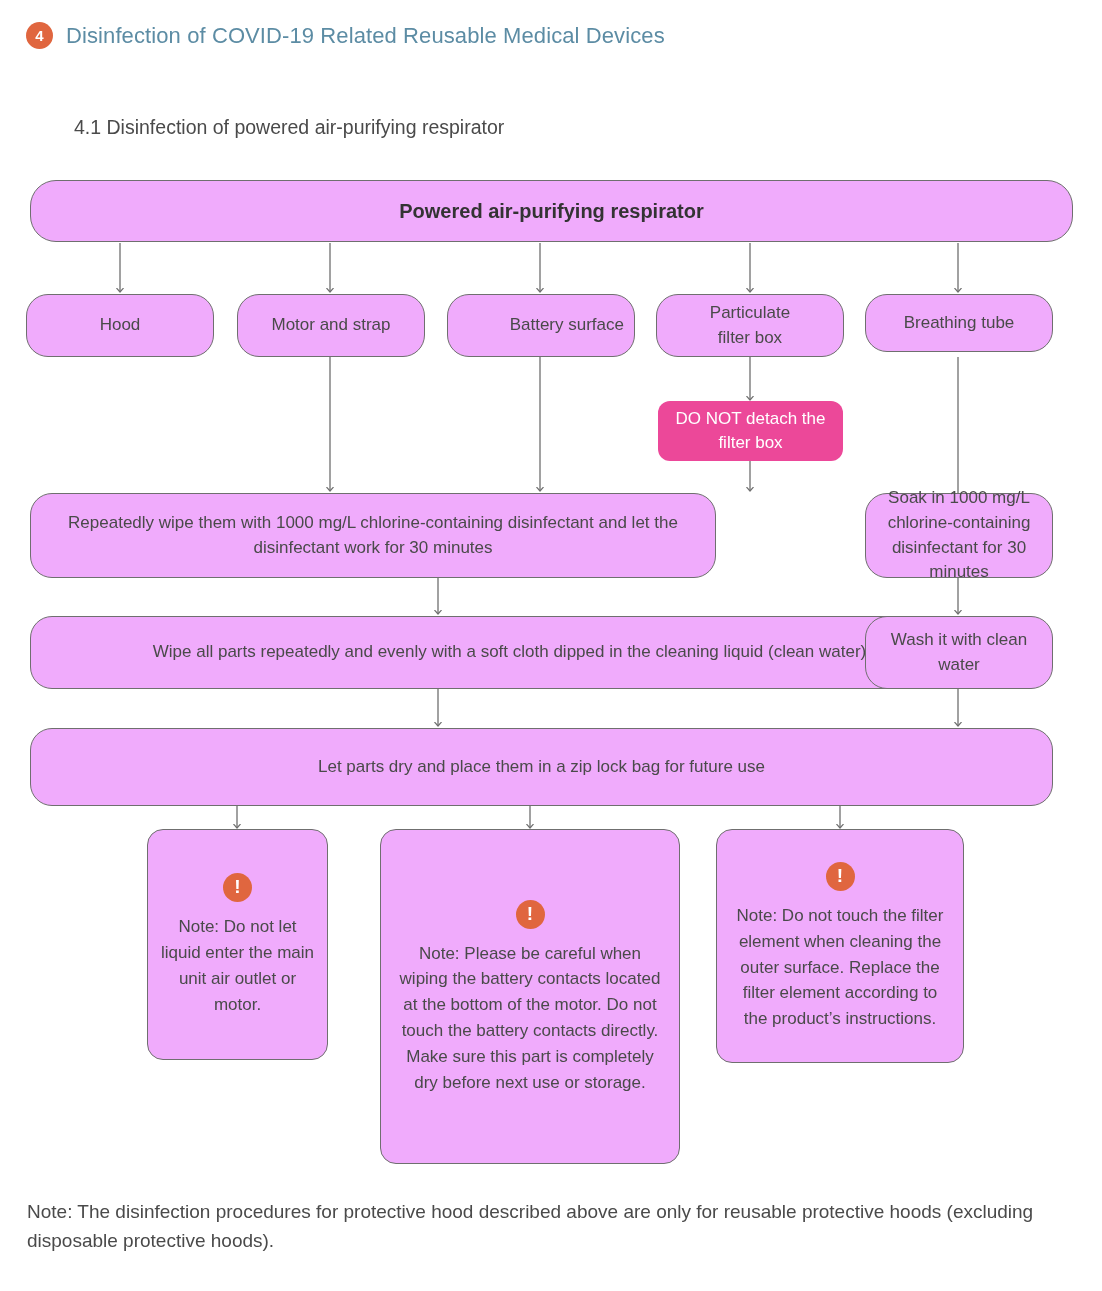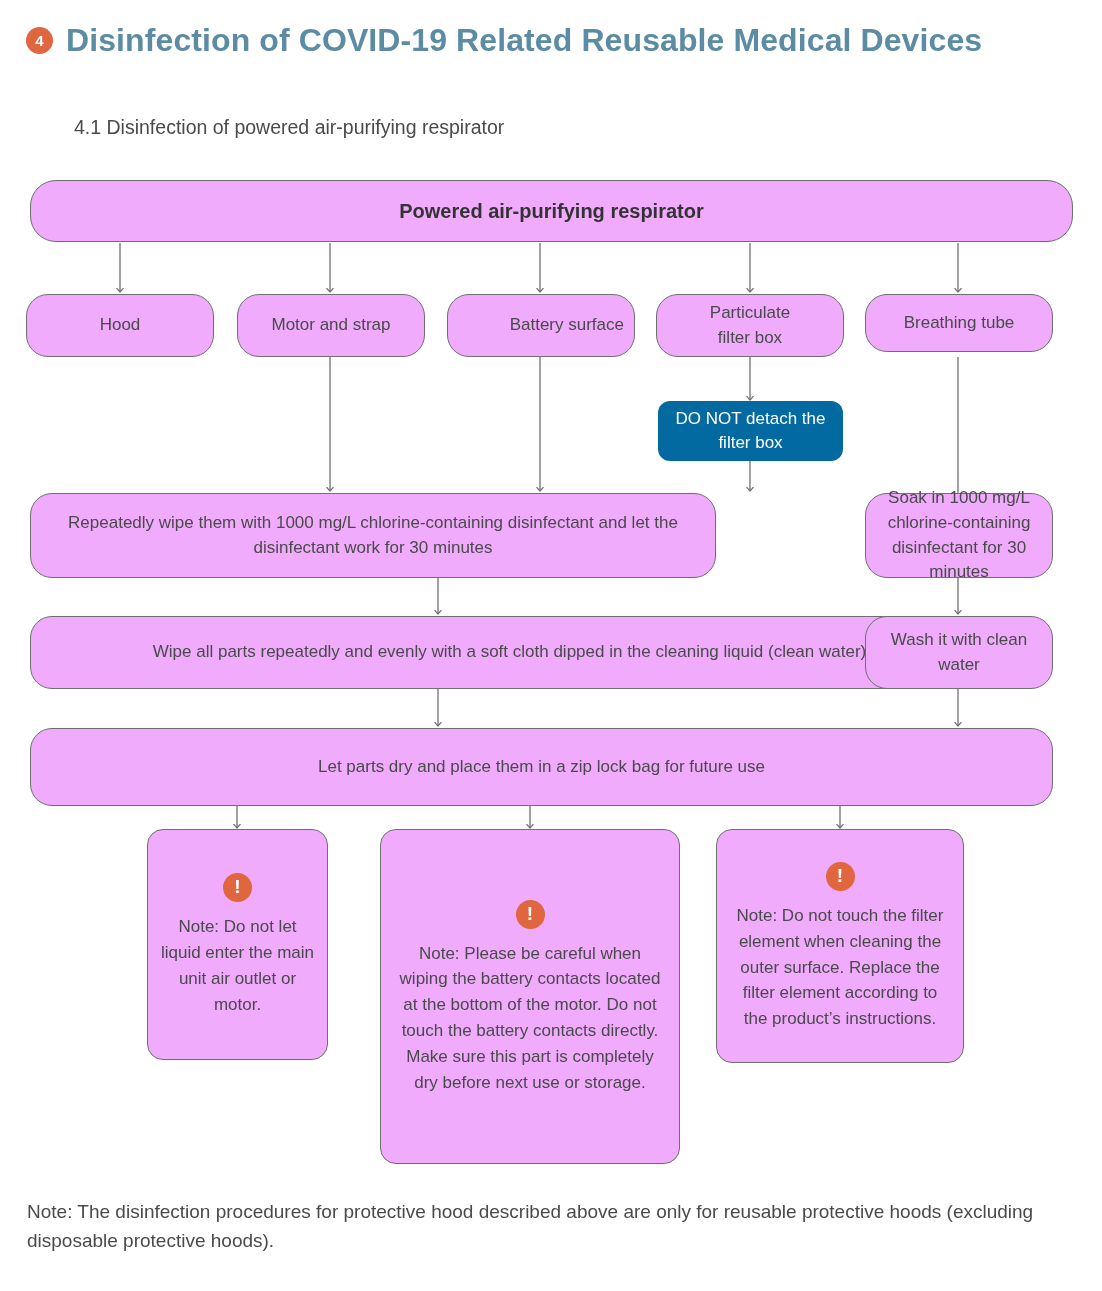--- a/index.html
+++ b/index.html
@@ -31,22 +31,22 @@
     color: #ffffff;
     font-size: 15px;
     font-weight: bold;
     display: flex;
     align-items: center;
     justify-content: center;
     line-height: 1;
     flex: 0 0 auto;
   }
   #section-title {
-    font-size: 32px;
-    font-weight: bold;
+    font-size: 22px;
+    font-weight: normal;
     color: #5c8ca4;
     letter-spacing: 0.1px;
     white-space: nowrap;
   }
   #subsection-title {
     position: absolute;
     left: 74px;
     top: 116px;
     font-size: 19.5px;
     color: #4a4a4a;
@@ -82,21 +82,21 @@
     padding: 6px 10px;
     z-index: 2;
   }
   .node.title-node {
     font-size: 20px;
     font-weight: bold;
     color: #333333;
     border-radius: 26px;
   }
   .node.warn {
-    background: #0369a1;
+    background: #ec4899;
     border: none;
     border-radius: 12px;
     color: #ffffff;
     font-size: 17px;
     z-index: 3;
   }
   .node.note {
     border-radius: 16px;
     align-items: flex-start;
     flex-direction: column;

